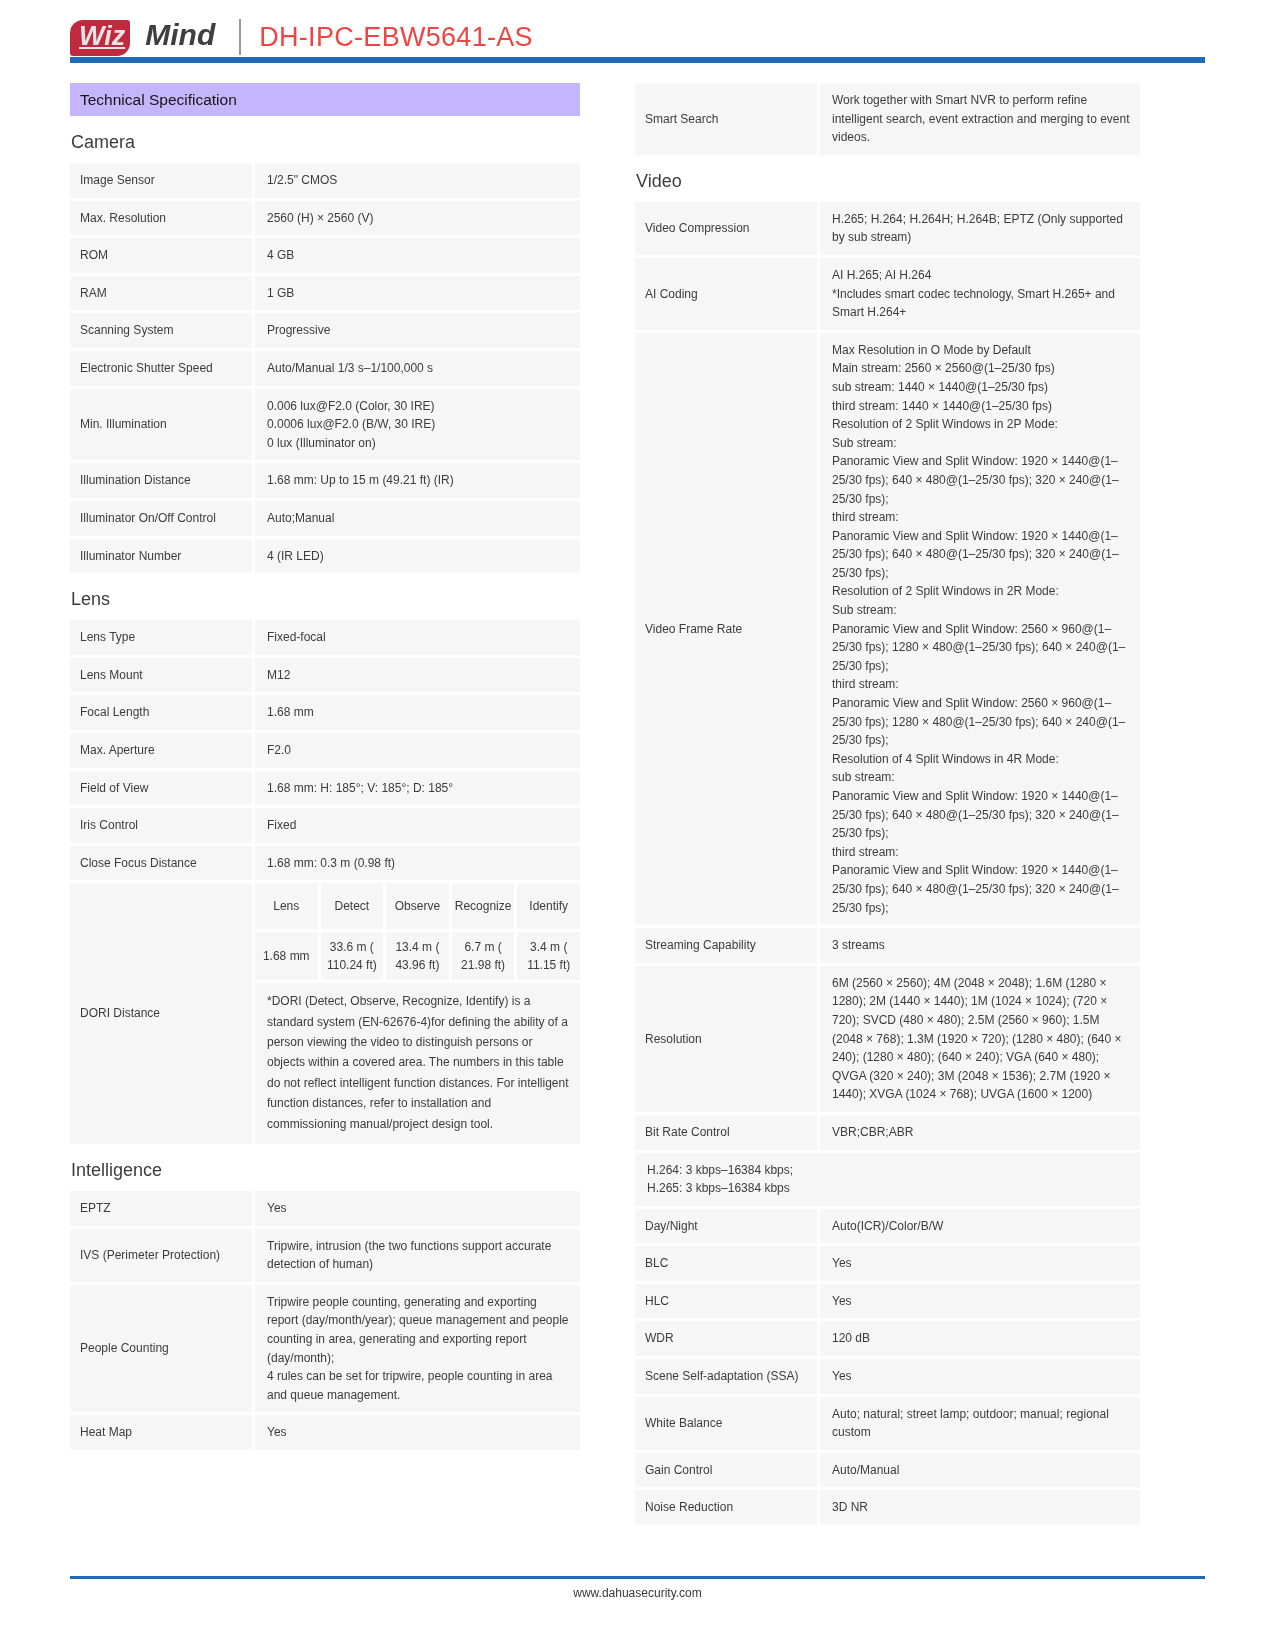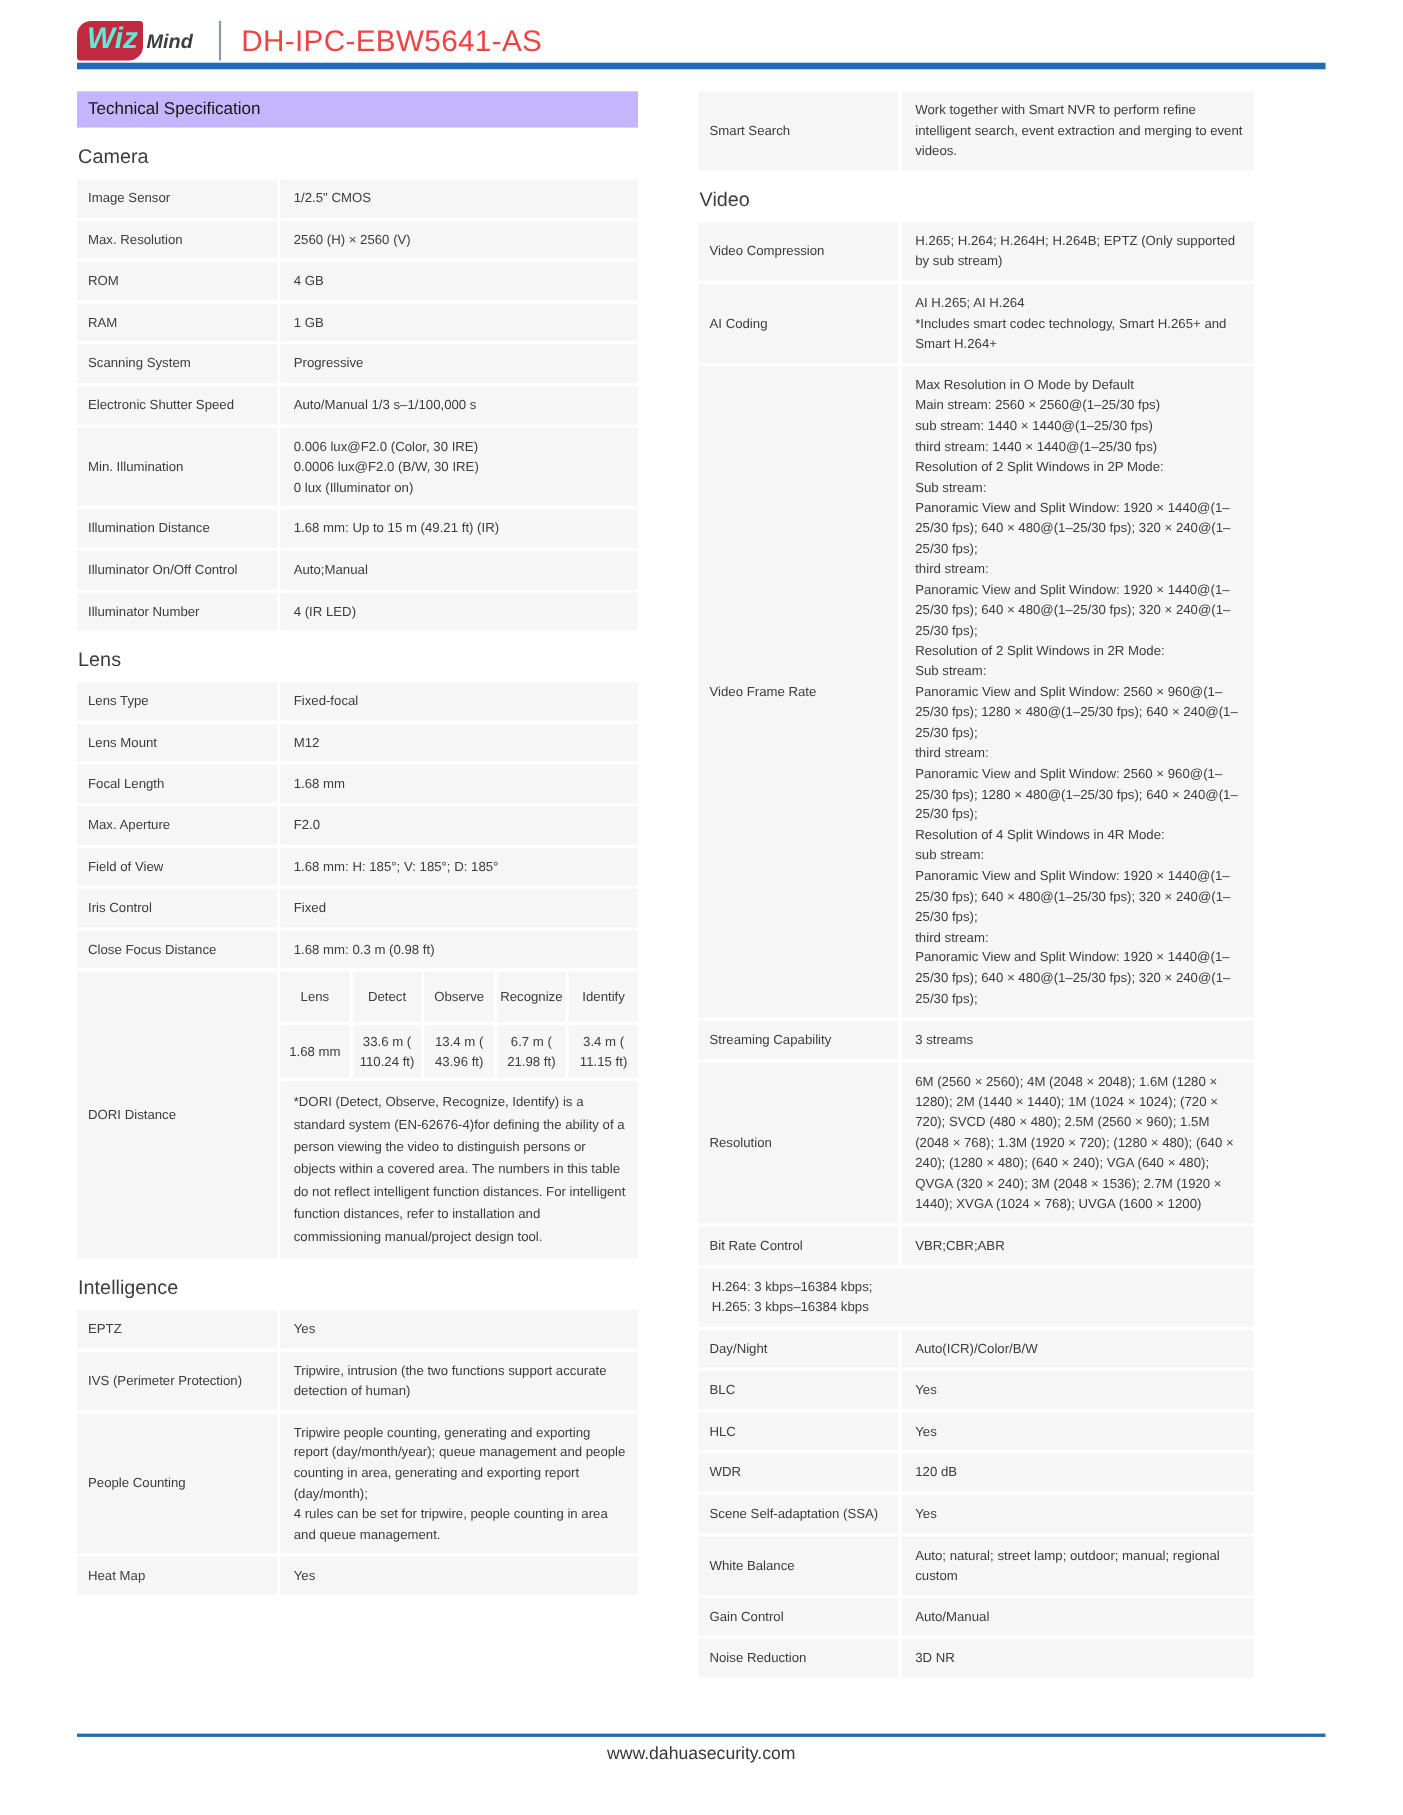--- a/index.html
+++ b/index.html
@@ -13,24 +13,24 @@
   body{
     width:1275px;height:1650px;background:#ffffff;position:relative;
     font-family:"Liberation Sans",sans-serif;color:var(--text);
     overflow:hidden;
   }
   .page{padding:0 70px;}
   
   .header-row{display:flex;align-items:center;padding-top:26px;height:48px;}
   .logo{display:flex;align-items:baseline;}
   .logo-wiz{
-    background:var(--brand-red);color:#5eead4;font-style:italic;font-weight:bold;
-    font-size:27px;padding:1px 5px 4px 9px;border-radius:13px 3px 13px 3px;
-  }
-  .logo-mind{color:#3f3f3f;font-style:italic;font-weight:bold;font-size:18px;margin-left:3px;}
+    background:var(--brand-red);color:#e5e5e5;font-style:italic;font-weight:bold;
+    font-size:27px;padding:1px 5px 4px 9px;border-radius:13px 3px 13px 3px;text-decoration:underline;
+  }
+  .logo-mind{color:#3f3f3f;font-style:italic;font-weight:bold;font-size:30px;margin-left:15px;}
   .header-divider{width:2px;height:36px;background:#8f9aa3;margin:0 18px 0 24px;flex:none;}
   .model-title{font-size:27px;color:#ef4444;letter-spacing:0.3px;white-space:nowrap;}
   .top-rule{height:6px;background:var(--accent);margin-top:9px;}
   
   .columns{display:flex;gap:55px;margin-top:20px;align-items:flex-start;}
   .col-left{width:510px;flex:none;}
   .col-right{width:505px;flex:none;}
   .title-bar{
     background:#c4b5fd;color:#151515;font-size:15.5px;padding:8px 10px 7px 10px;
     margin-bottom:8px;
@@ -44,21 +44,21 @@
   
   .dori-wrap{flex:1;display:flex;flex-direction:column;gap:3px;min-width:0;}
   .dori-table{display:grid;grid-template-columns:repeat(5,1fr);gap:3px;}
   .dcell{
     background:var(--row-bg);text-align:center;display:flex;align-items:center;justify-content:center;
     padding:6px 3px;font-size:12px;line-height:1.5;min-height:46px;
   }
   .dori-note{padding:8px 10px 10px 12px;line-height:1.7;white-space:pre-line;}
   
   .footer-rule{position:absolute;left:70px;width:1135px;top:1576px;height:3px;background:var(--accent);}
-  .footer-url{position:absolute;top:1586px;left:0;width:100%;text-align:center;font-size:16px;color:#383838;}
+  .footer-url{position:absolute;top:1586px;left:0;width:100%;text-align:center;font-size:12px;color:#383838;}
 </style>
 </head>
 <body>
 
 <div class="page">
 
   <div class="header-row">
     <div class="logo">
       <span class="logo-wiz">Wiz</span>
       <span class="logo-mind">Mind</span>

